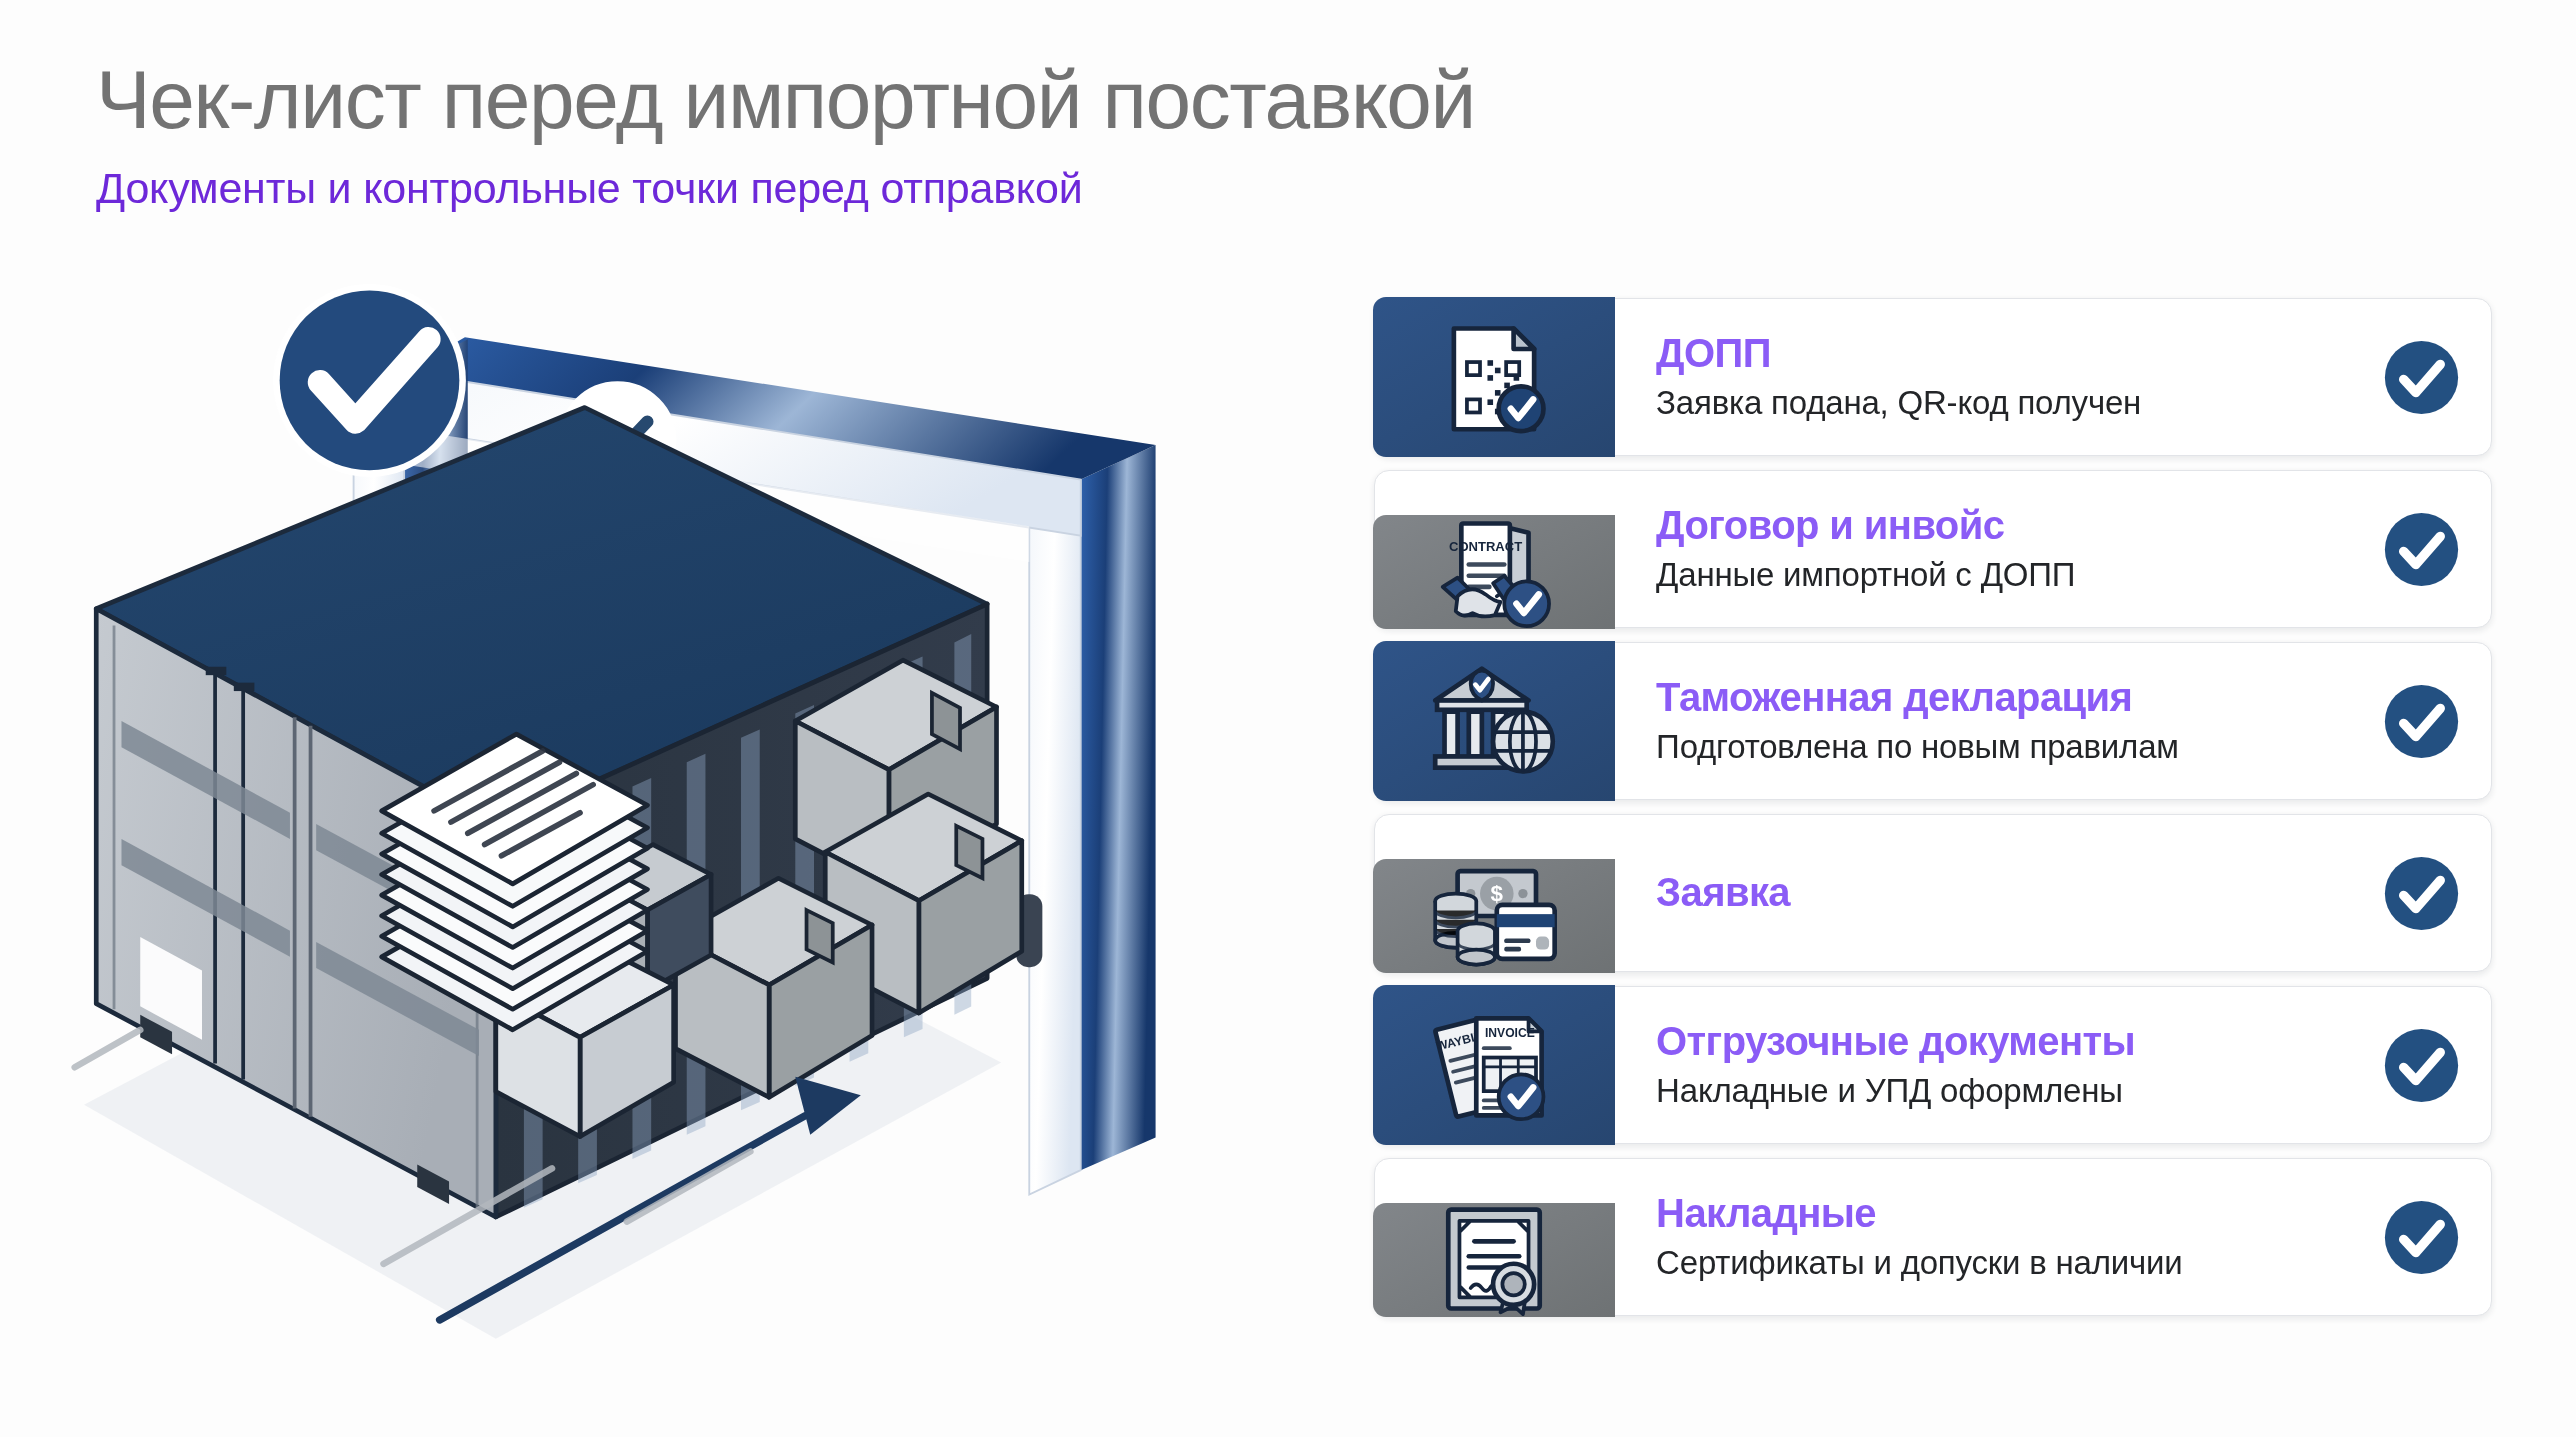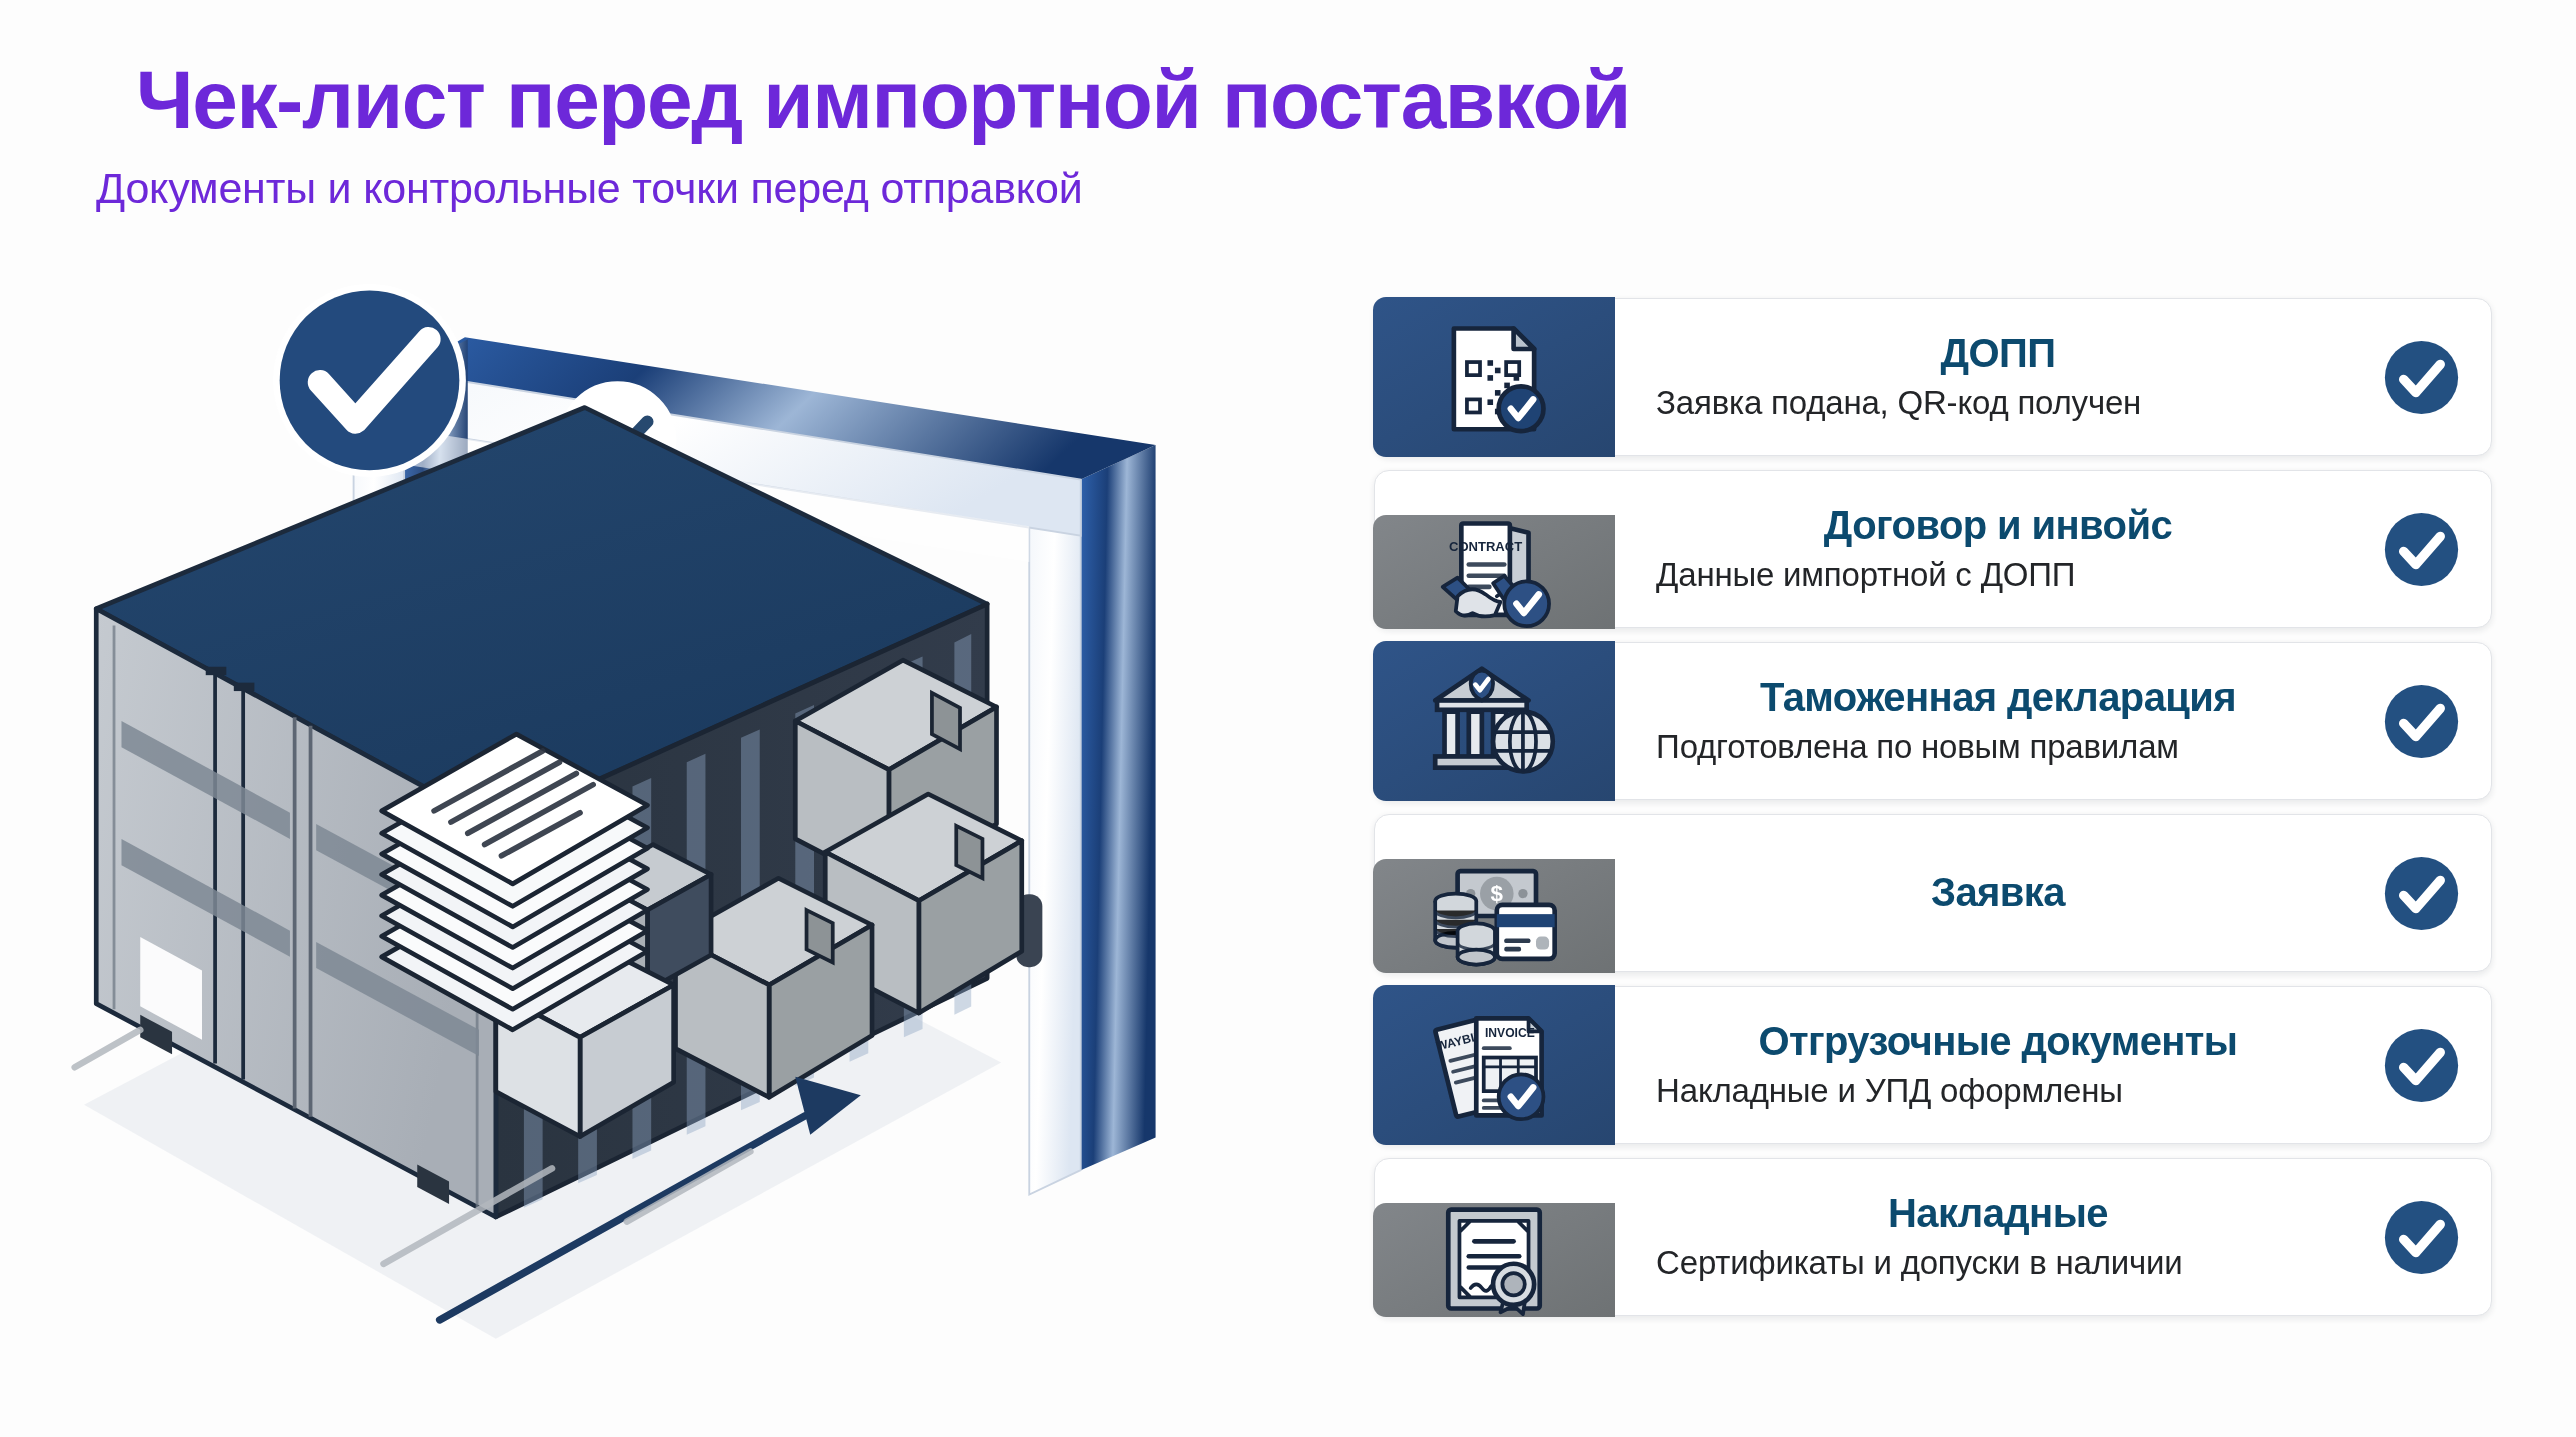--- a/index.html
+++ b/index.html
@@ -22,26 +22,25 @@
 
   
   #header {
     position: absolute;
     left: 96px;
     top: 58px;
     width: 2153px;
   }
   #page-title {
     font-size: 82px;
-    font-weight: bold;
+    font-weight: normal;
     letter-spacing: -1.4px;
-    color: #6d28d9;
+    color: #737373;
     line-height: 1.02;
     white-space: nowrap;
-    margin-left: 40px;
   }
   #page-subtitle {
     margin-top: 22.5px;
     font-size: 43px;
     font-weight: 400;
     color: #6d28d9;
     letter-spacing: -0.2px;
     white-space: nowrap;
   }
 
@@ -97,25 +96,24 @@
     display: flex;
     flex-direction: column;
     justify-content: center;
     padding-left: 41px;
     padding-right: 11.2px;
     min-width: 0;
   }
   .card-title {
     font-size: 40px;
     font-weight: bold;
-    color: #0c4a6e;
+    color: #8b5cf6;
     letter-spacing: -0.6px;
     line-height: 1.08;
     white-space: nowrap;
-    text-align: center;
   }
   .card-sub {
     margin-top: 10.3px;
     font-size: 33px;
     font-weight: 400;
     color: #232528;
     letter-spacing: -0.2px;
     line-height: 1.12;
     white-space: nowrap;
   }

